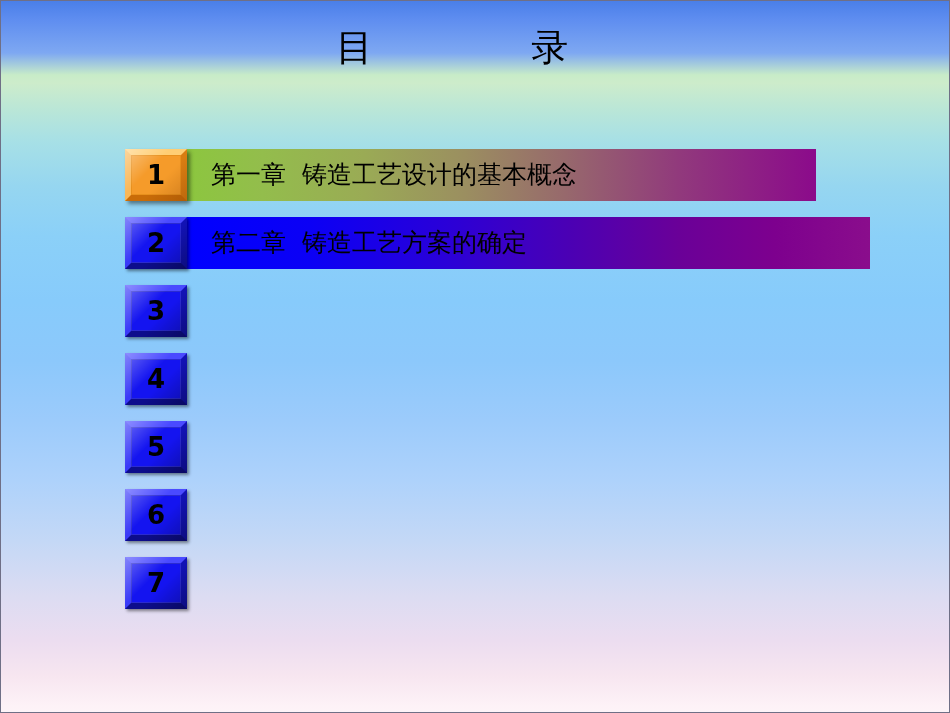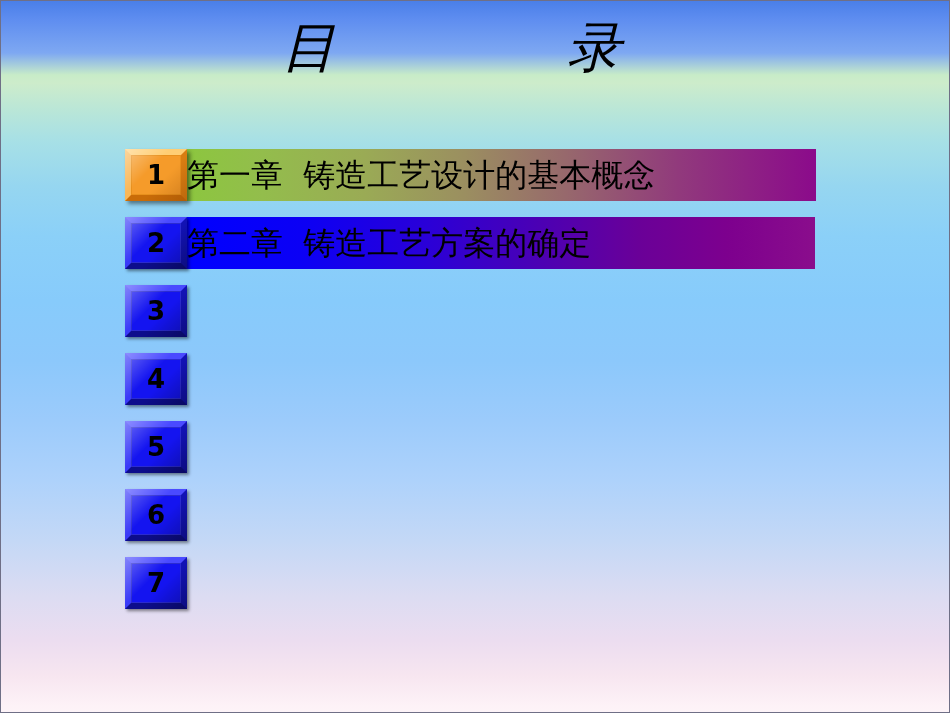--- a/index.html
+++ b/index.html
@@ -46,27 +46,26 @@
   }
 
   
   #title {
     position: absolute;
     left: 0;
     top: 12px;
     width: 906px;
     text-align: center;
     font-family: "DejaVu Serif", "Liberation Serif", serif;
-    font-size: 54px;
+    font-size: 37px;
     line-height: 70px;
     color: #000000;
     letter-spacing: 0.10em;
     white-space: pre;
     font-weight: 400;
-    font-style: italic;
   }
 
   
   #toc {
     position: absolute;
     left: 124px;
     top: 148px;
     width: 760px;
   }
 
@@ -79,31 +78,32 @@
   
   .bar {
     position: absolute;
     left: 62px;
     top: 0;
     height: 52px;
     display: flex;
     align-items: center;
   }
   .bar-label {
+    padding-left: 24px;
     font-family: "DejaVu Sans", "Liberation Sans", sans-serif;
-    font-size: 32px;
+    font-size: 25px;
     line-height: 52px;
     color: #000000;
     white-space: pre;
     font-weight: 400;
   }
 
   
   .bar-blue {
-    width: 628px;
+    width: 683px;
     background: linear-gradient(to right,
         #0000ff 0%,
         #0b00f5 18%,
         #2a00d8 38%,
         #4b00b4 56%,
         #6a0098 72%,
         #7d008e 86%,
         #8a0d8c 100%);
   }
   

